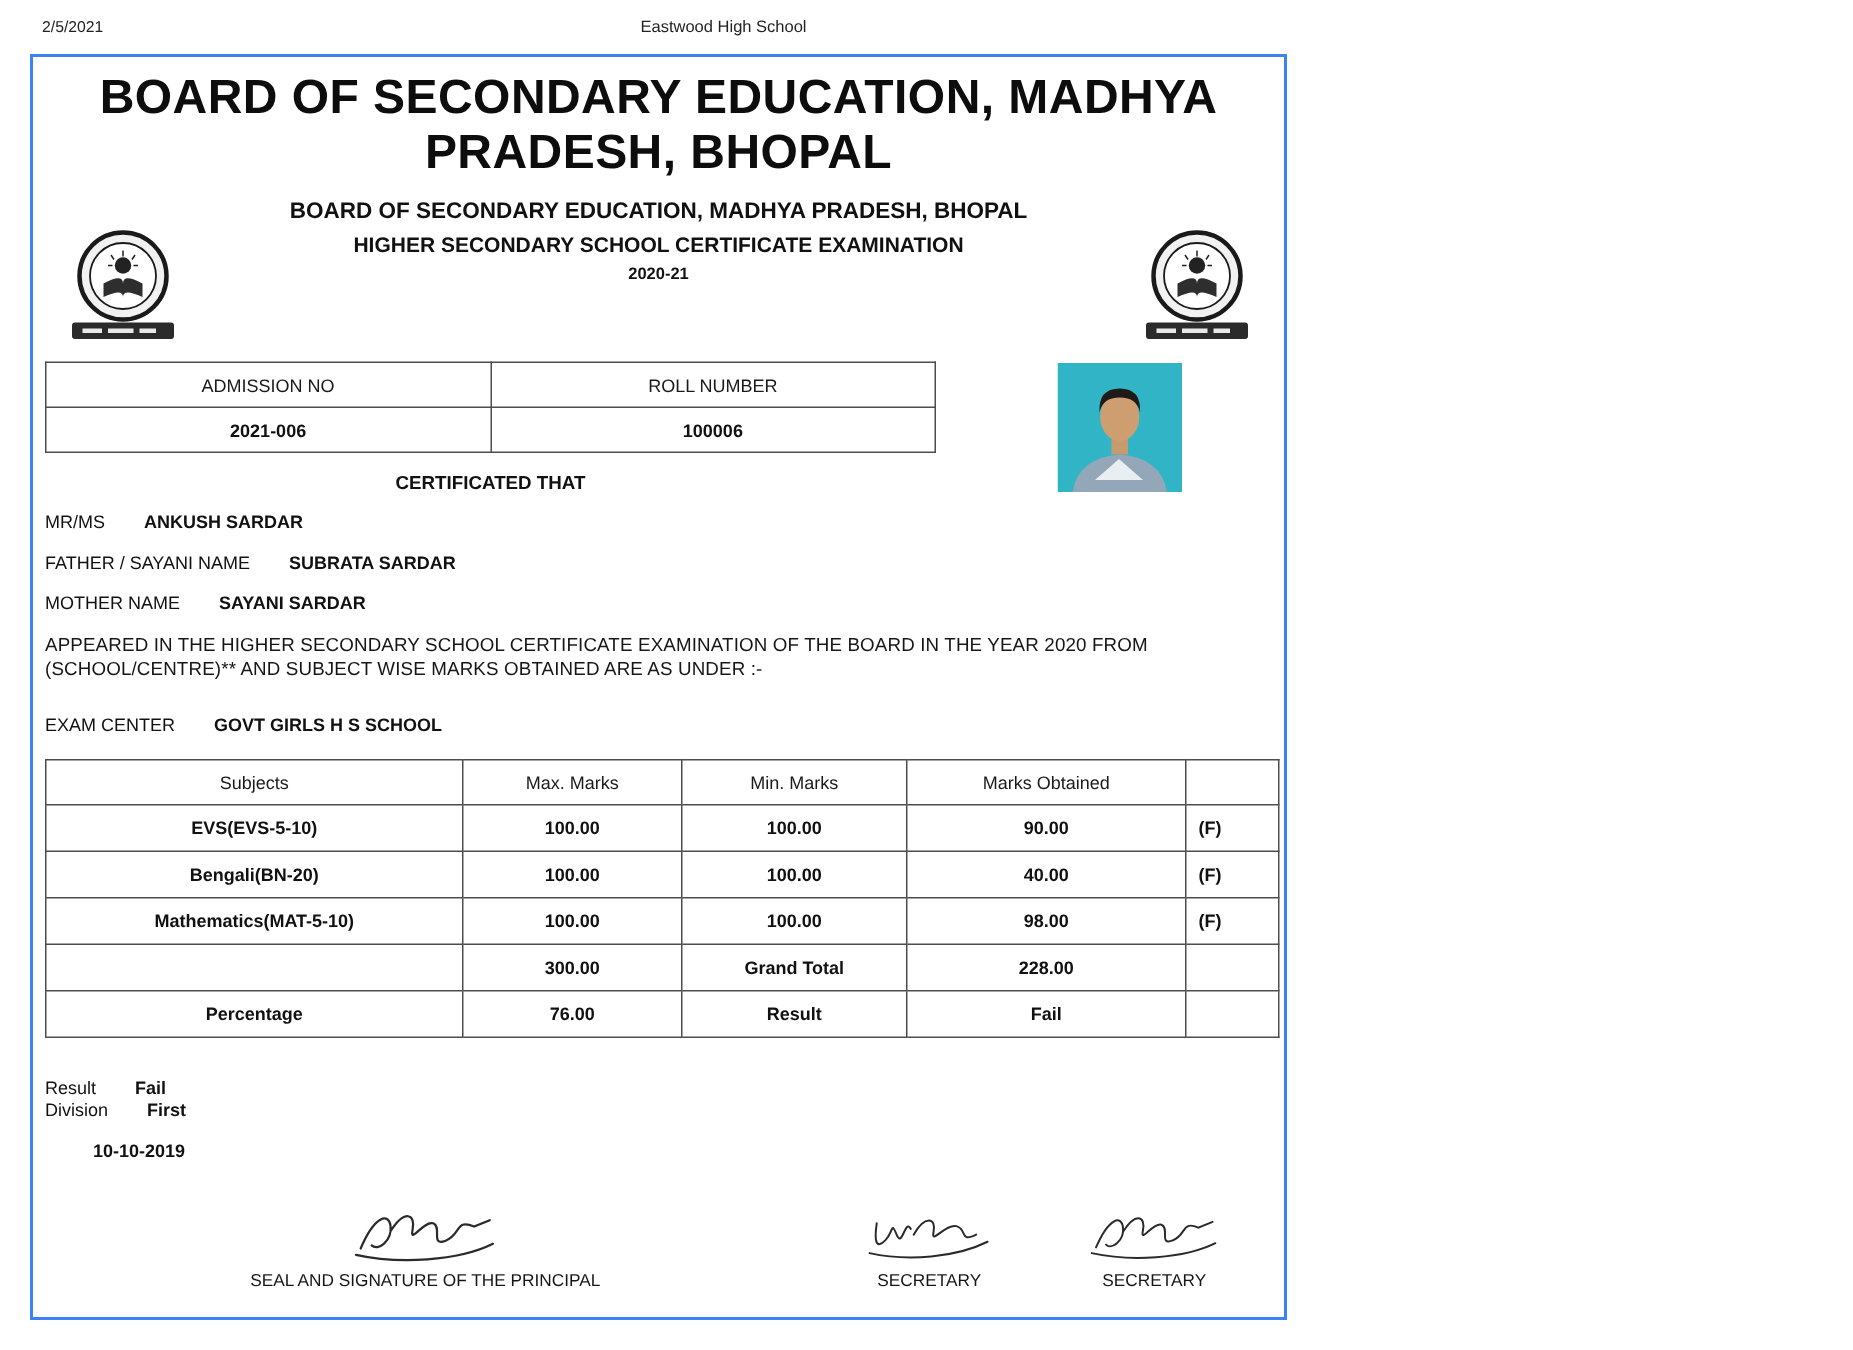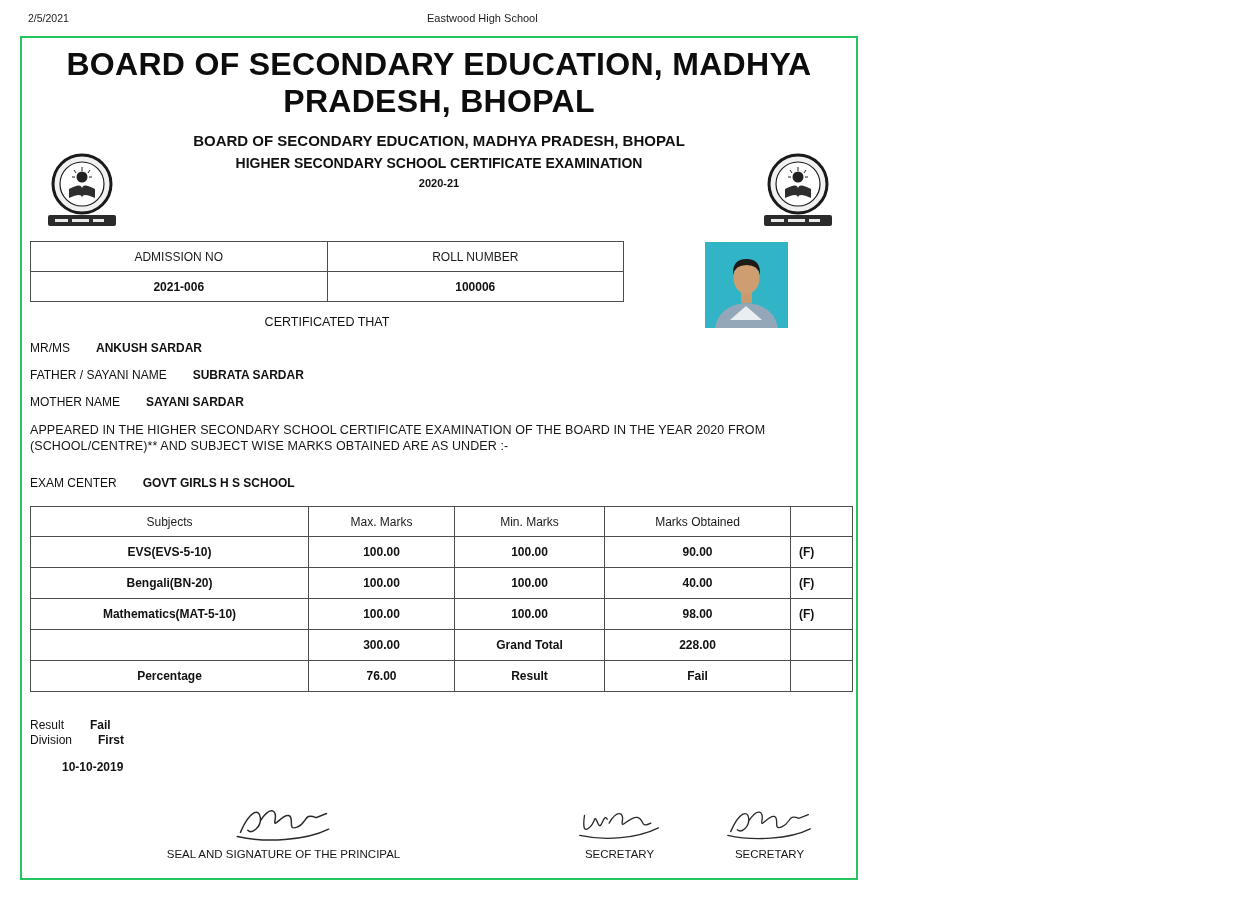--- a/index.html
+++ b/index.html
@@ -6,21 +6,21 @@
   html,body { background:#fff; }
   body {
     width:1235px; height:900px; position:relative;
     font-family:"Liberation Sans", sans-serif; color:#111;
   }
   .print-header-date { position:absolute; left:28px; top:12px; font-size:10.5px; color:#222; }
   .print-header-title { position:absolute; left:427px; top:12px; font-size:11px; color:#222; }
 
   .cert {
     position:absolute; left:20px; top:36px; width:838px; height:844px;
-    border:2px solid #22c55e; background:#fff;
+    border:2px solid #3b82f6; background:#fff;
   }
 
   .board-title {
     margin:8px 6px 0 6px; text-align:center; font-weight:bold;
     font-size:32px; line-height:37px; letter-spacing:0.3px; color:#0d0d0d;
   }
   .board-subtitle { margin-top:12px; text-align:center; font-weight:bold; font-size:15px; }
   .exam-title   { margin-top:6px;  text-align:center; font-weight:bold; font-size:14px; }
   .session-year { margin-top:6px;  text-align:center; font-weight:bold; font-size:11px; }
 
@@ -31,21 +31,21 @@
   .photo { position:absolute; left:683px; top:204px; width:83px; height:86px; }
 
   table { border-collapse:collapse; }
   td, th { border:1px solid #4d4d4d; text-align:center; font-size:12px; vertical-align:middle; }
 
   .adm-table { margin:52px 0 0 8px; width:594px; table-layout:fixed;padding-left:16px; }
   .adm-table td { height:30px; }
   .adm-table .adm-head td { font-weight:normal; color:#1a1a1a; }
   .adm-table .adm-vals td { font-weight:bold; }
 
-  .certificated { width:594px; margin:13px 0 0 8px; text-align:center; font-weight:normal; font-size:12.5px; }
+  .certificated { width:594px; margin:13px 0 0 8px; text-align:center; font-weight:bold; font-size:12.5px; }
 
   .info-block { margin:12px 0 0 8px; }
   .info-line { font-size:12px; margin-bottom:13px; line-height:14px; }
   .info-line .val { font-weight:bold; margin-left:26px; }
 
   .appeared {
     margin:0 0 0 8px; width:780px; font-size:12.5px; line-height:16px;
     letter-spacing:0.1px; color:#161616;
   }
 

